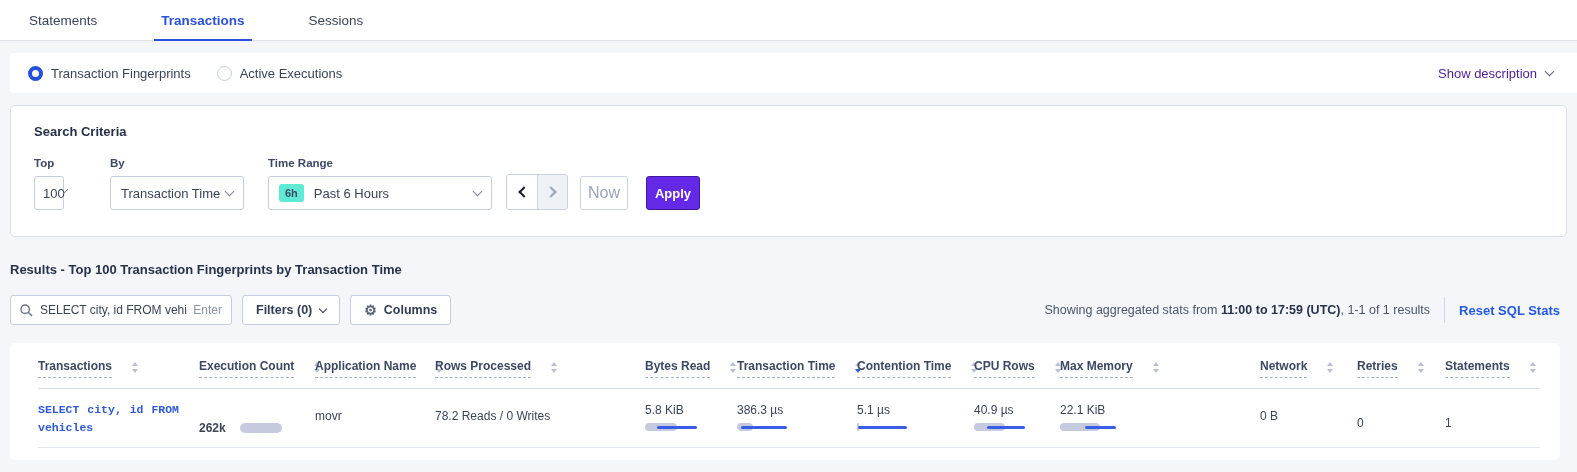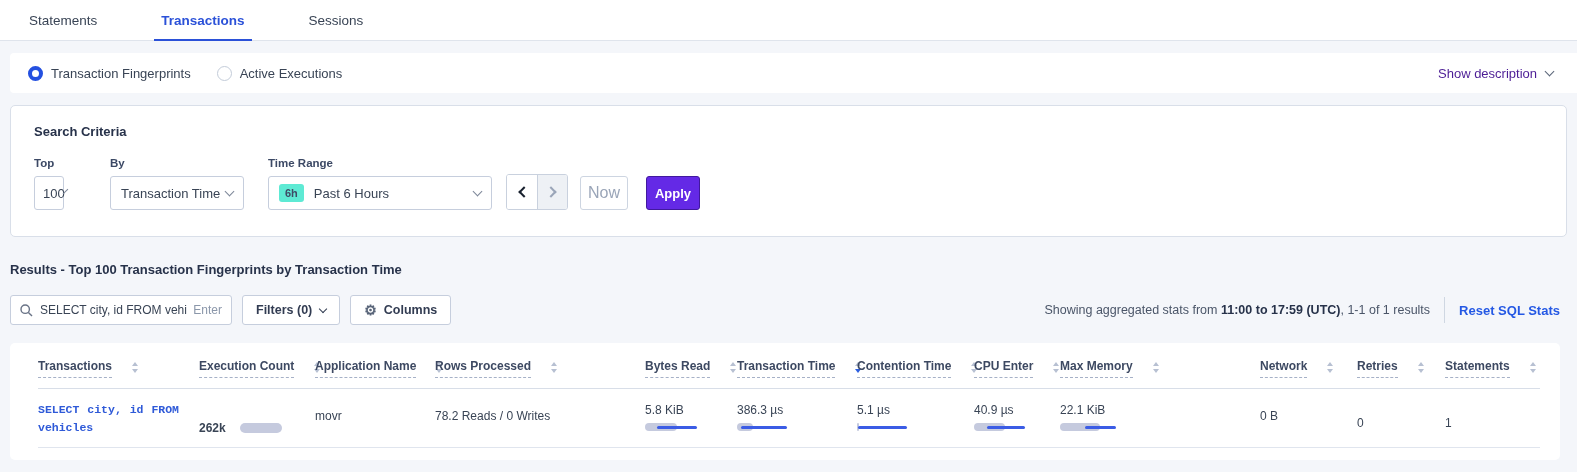--- a/index.html
+++ b/index.html
@@ -286,21 +286,21 @@
           </span>
       </div>
       <div class="th">
         <span class="th-label">Contention Time</span>
         <span class="sort">
             <span class="tri-up"></span>
             <span class="tri-down"></span>
           </span>
       </div>
       <div class="th">
-        <span class="th-label">CPU Enter</span>
+        <span class="th-label">CPU Rows</span>
         <span class="sort">
             <span class="tri-up"></span>
             <span class="tri-down"></span>
           </span>
       </div>
       <div class="th">
         <span class="th-label">Max Memory</span>
         <span class="sort">
             <span class="tri-up"></span>
             <span class="tri-down"></span>

